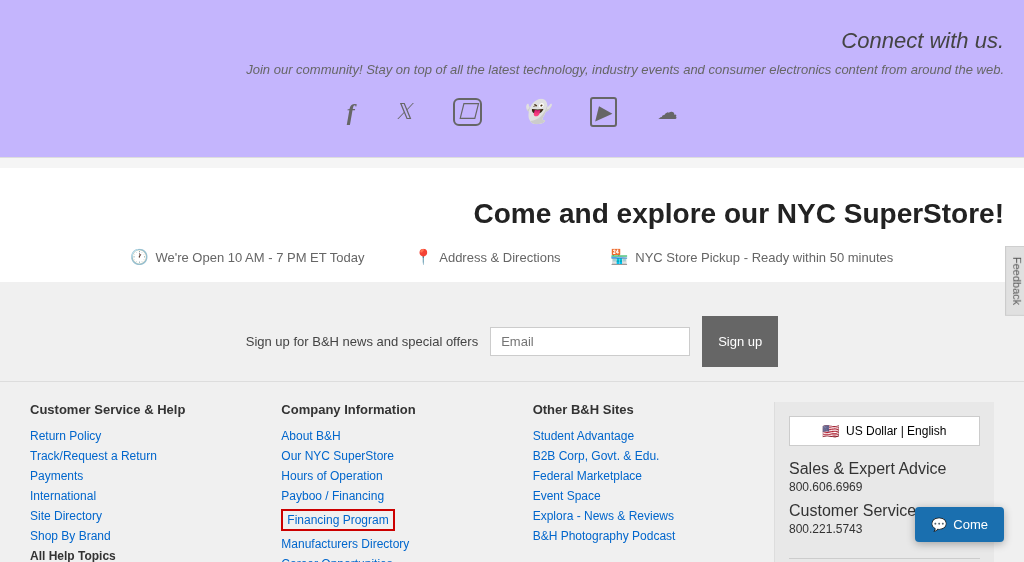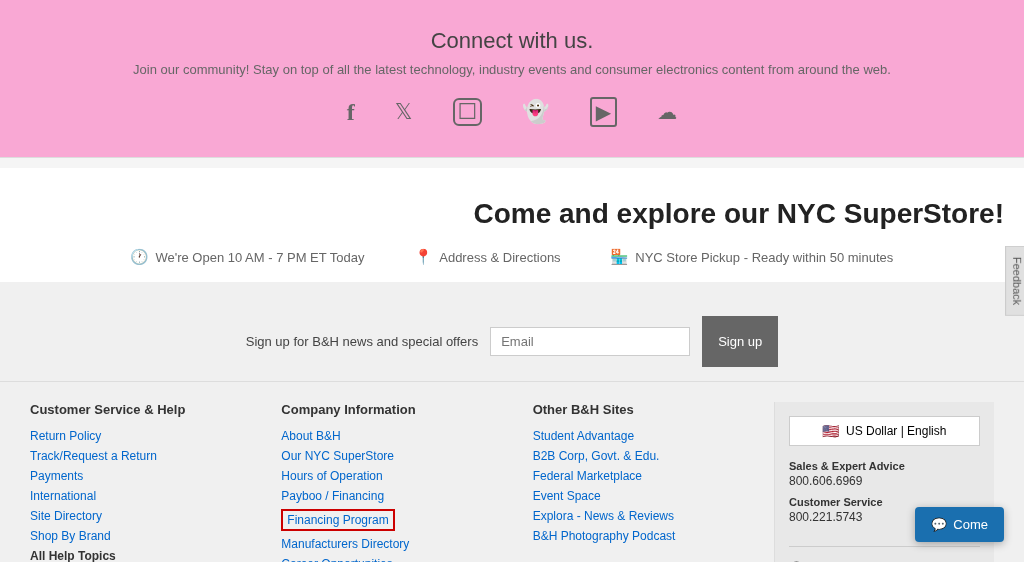--- a/index.html
+++ b/index.html
@@ -1,23 +1,24 @@
 <!DOCTYPE html>
 <html><head>
   <meta charset="utf-8">
   <style>
     * { margin: 0; padding: 0; box-sizing: border-box; }
     body { font-family: Arial, sans-serif; background: #f5f5f5; font-size: 13px; color: #333; }
 
     
     .connect-section {
-      background: #f9a8d4;
-      text-align: center;
+      background: #c4b5fd;
+      text-align: right;
       padding: 28px 20px 30px;
       border-bottom: 1px solid #ddd;
+      font-style: italic;
     }
     .connect-section h2 {
       font-size: 22px;
       font-weight: 400;
       color: #444;
       margin-bottom: 8px;
     }
     .connect-section p {
       font-size: 13px;
       color: #666;
@@ -157,22 +158,22 @@
       justify-content: center;
       margin-bottom: 14px;
     }
     .flag { font-size: 14px; }
     .contact-block {
       margin-bottom: 14px;
       border-bottom: 1px solid #ccc;
       padding-bottom: 14px;
     }
     .contact-block h4 {
-      font-size: 11px;
-      font-weight: 700;
+      font-size: 16px;
+      font-weight: 400;
       color: #333;
       margin-bottom: 2px;
     }
     .contact-block p {
       font-size: 12px;
       color: #333;
       margin-bottom: 8px;
     }
     .side-link {
       display: flex;

